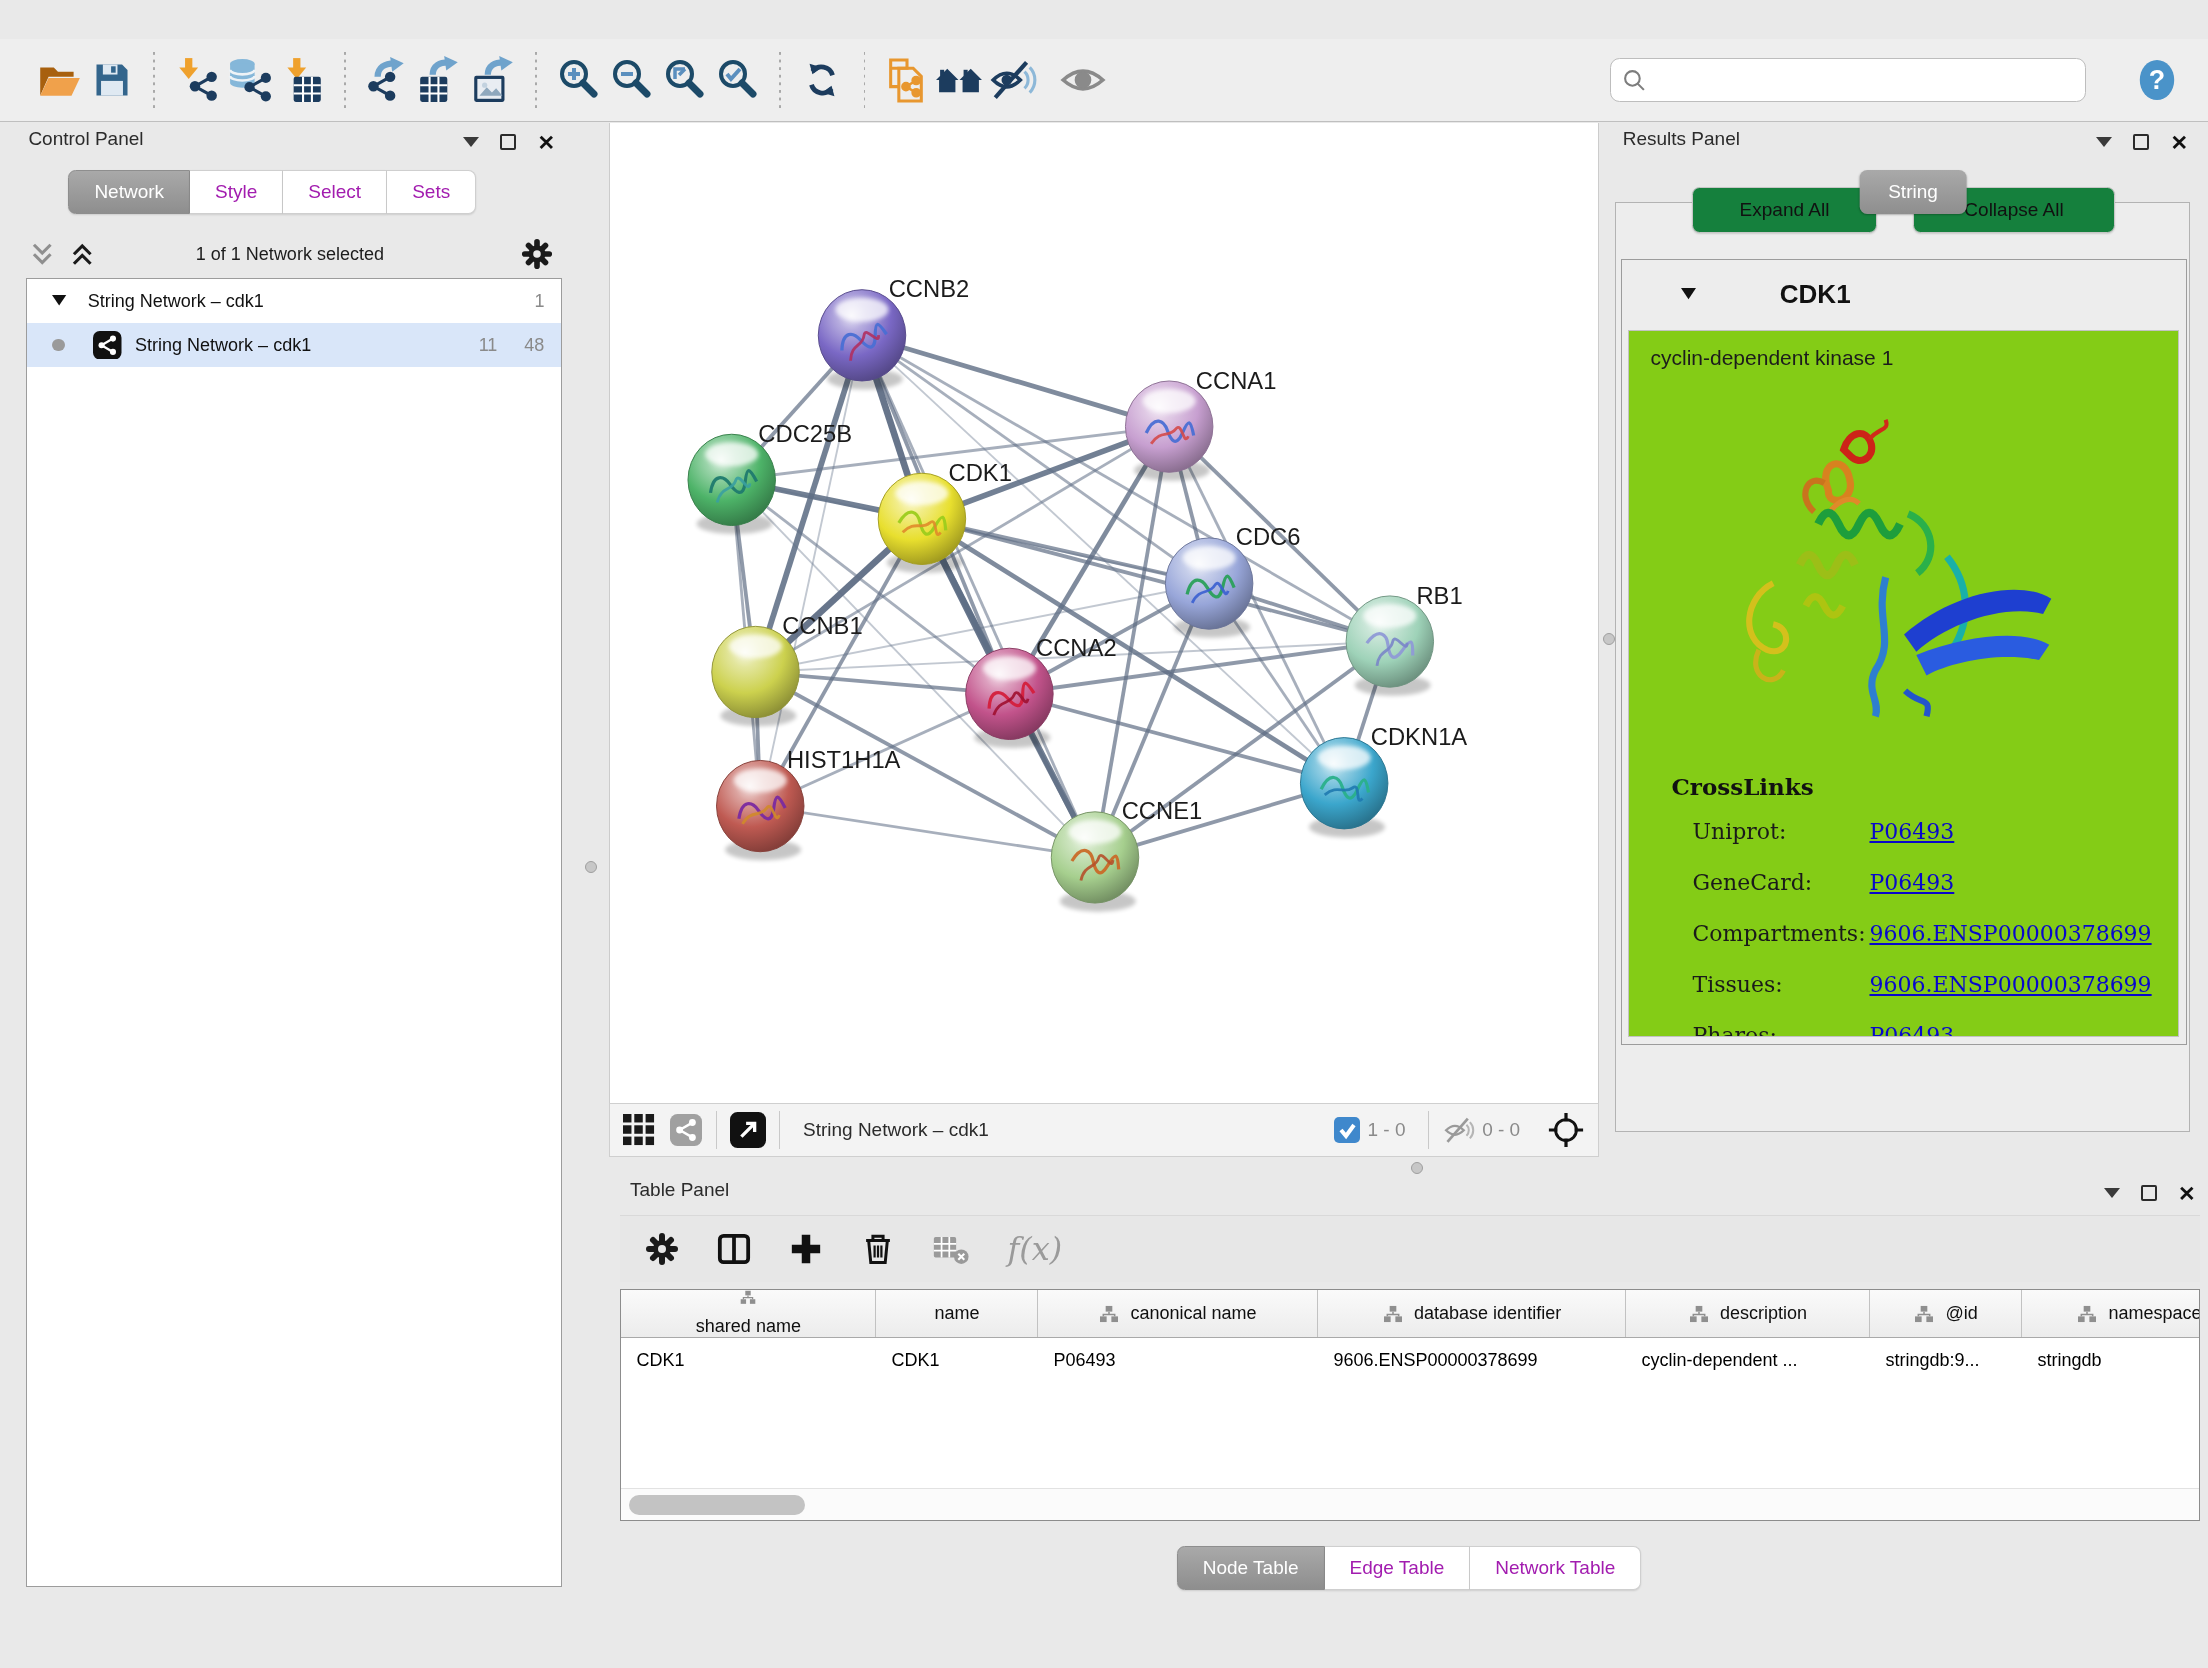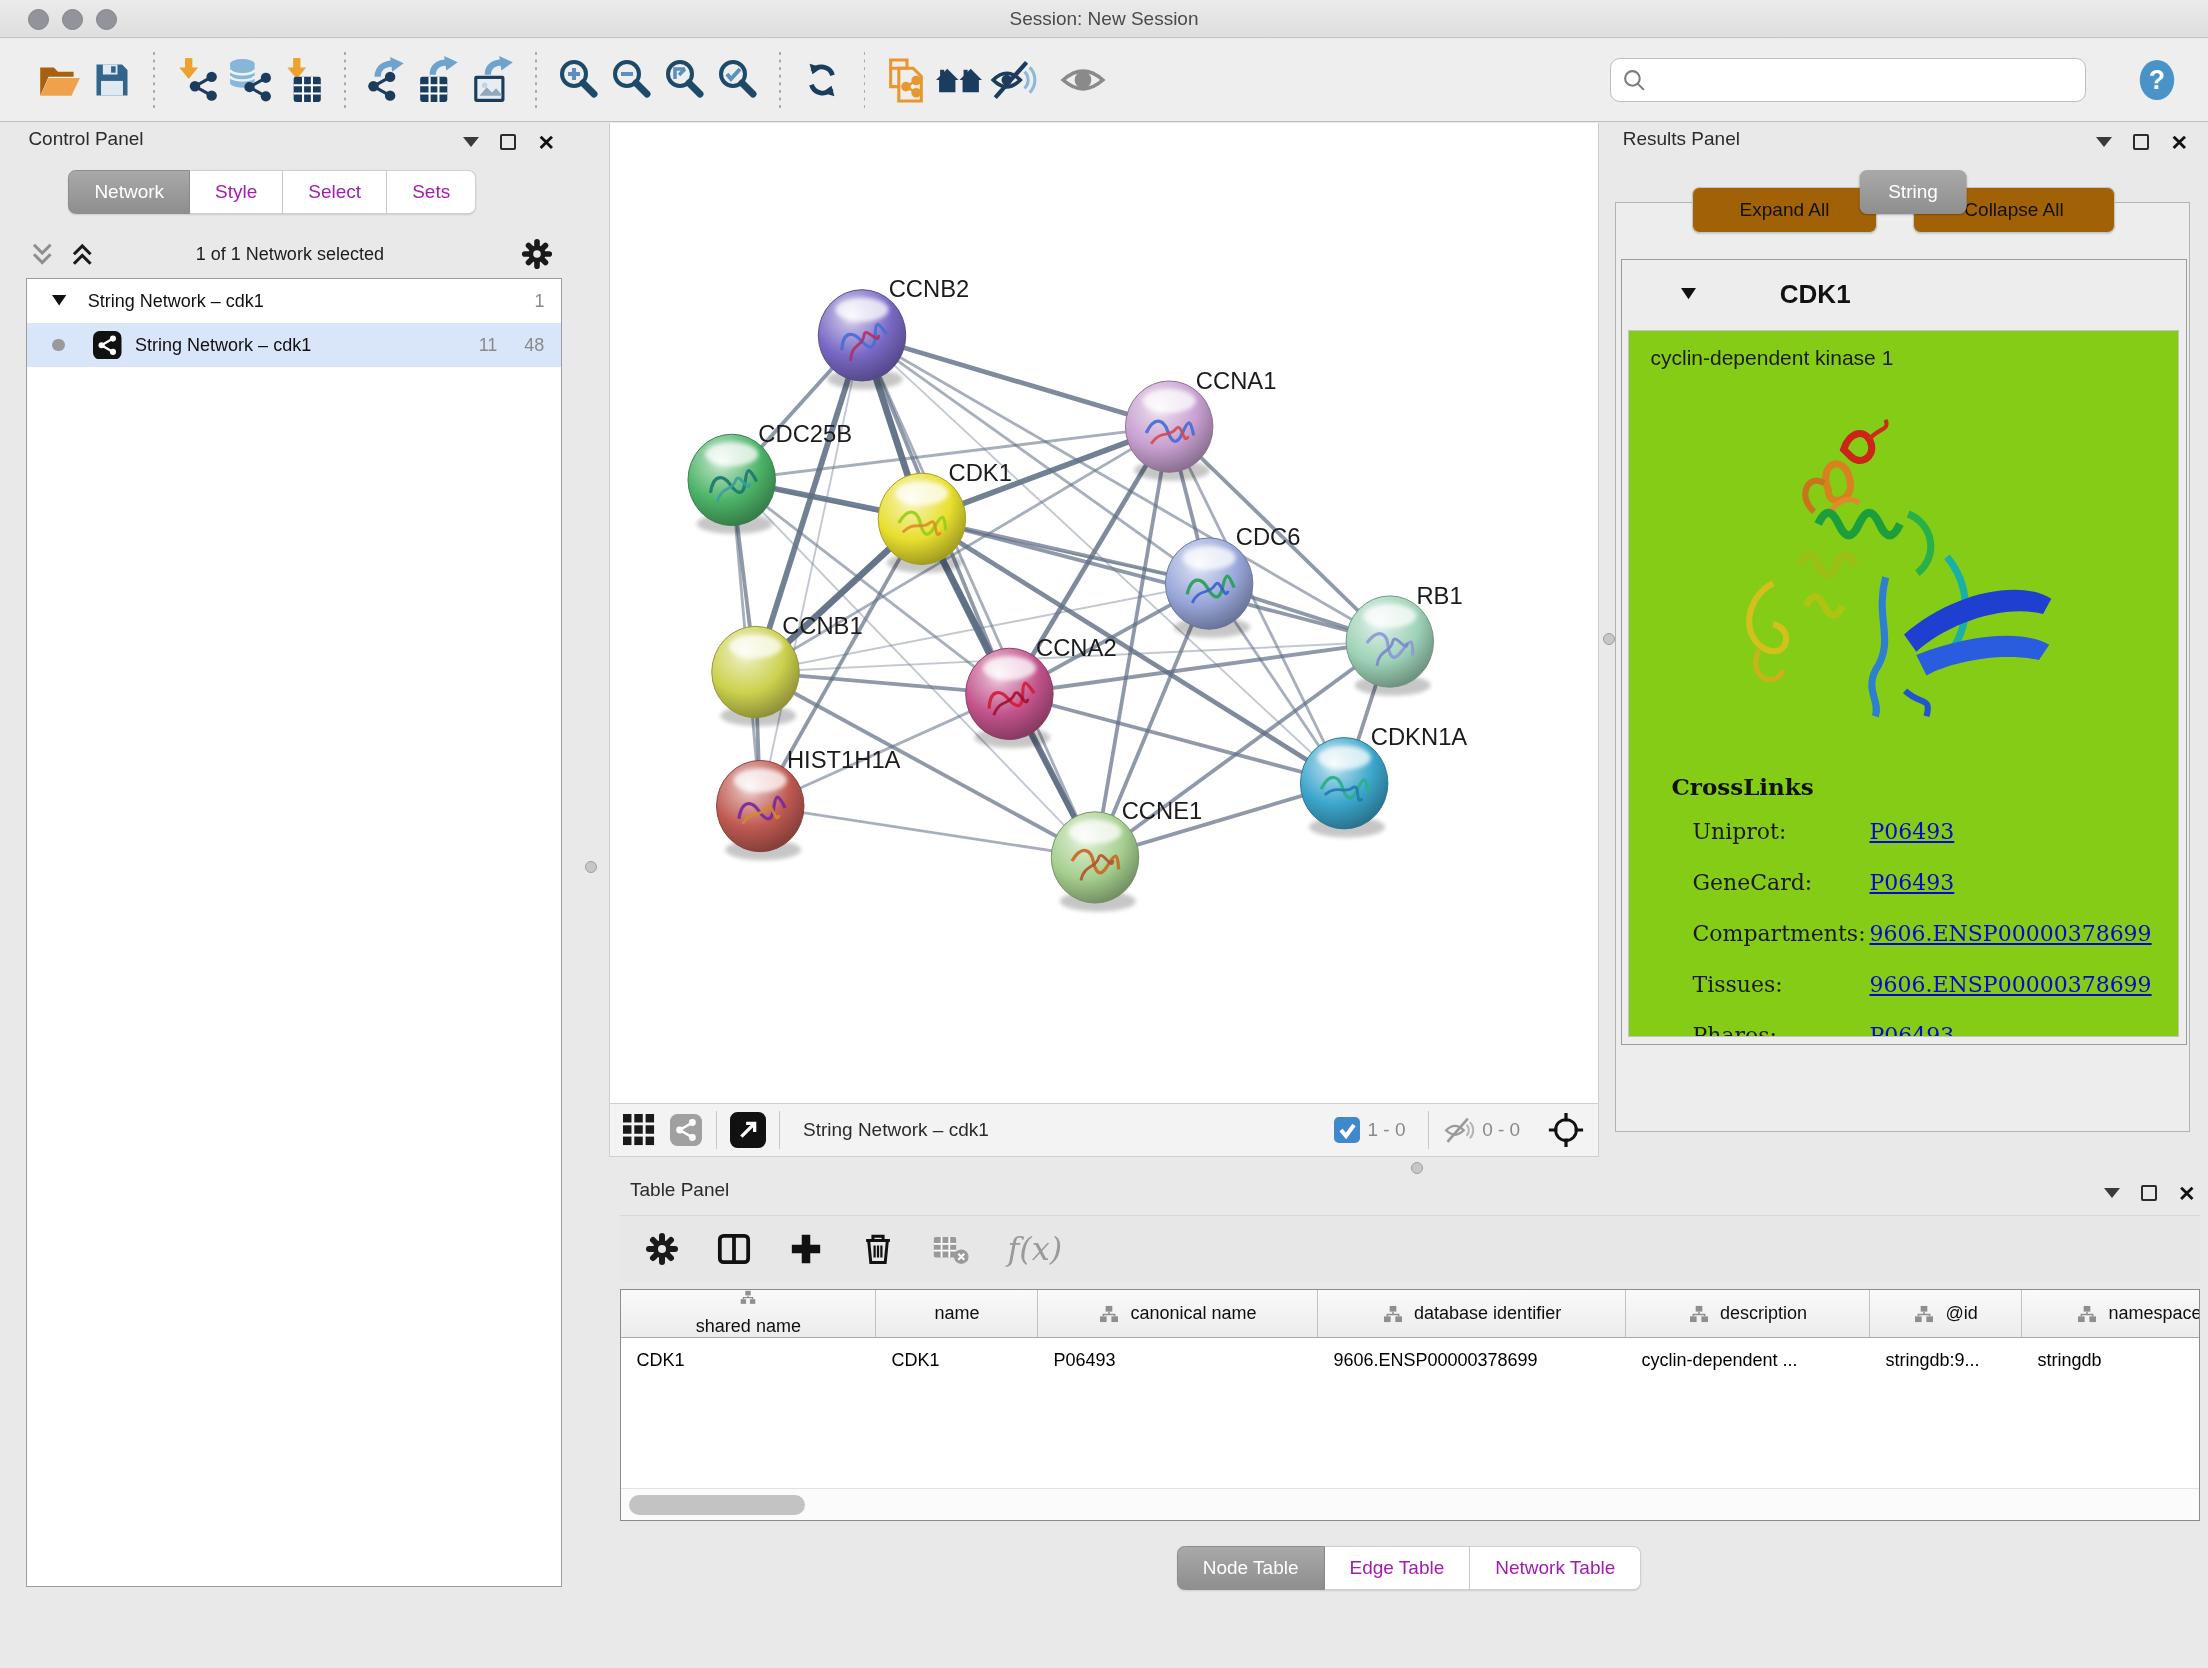--- a/index.html
+++ b/index.html
@@ -68,21 +68,21 @@
     background:#c7c7c7; border:1px solid #9f9f9f; }
 
   
   .results-panel { position:absolute; left:1617px; top:126px; width:592px; height:1027px; }
   .rp-tab { position:absolute; left:50%; transform:translateX(-50%); top:44px;
     height:44px; padding:0 28.5px; display:flex; align-items:center;
     background:linear-gradient(#a9a9a9,#8e8e8e); color:#fff; font-size:19px;
     border-radius:7.6px; box-shadow:0 1px 1.9px rgba(0,0,0,.25); z-index:3; }
   .rp-outer { position:absolute; left:-1.9px; top:76px; width:575px; height:930px;
     background:#ededed; border:1px solid #b3b3b3; }
-  .rp-btn { position:absolute; top:61px; height:46px; background:#a16207; border:1px solid #c6c6c6;
+  .rp-btn { position:absolute; top:61px; height:46px; background:#15803d; border:1px solid #c6c6c6;
     border-radius:7.6px; font-size:19px; color:#111; display:flex; align-items:center;
     justify-content:center; box-shadow:0 1px 1.9px rgba(0,0,0,.15); }
   .rp-inner { position:absolute; left:3.8px; top:133px; width:566px; height:786px;
     background:#ededed; border:1.9px solid #9c9c9c; }
   .rp-gene-row { height:68px; display:flex; align-items:center; padding-left:59px; }
   .rp-gene { font-size:26px; font-weight:bold; color:#111; margin-left:84px; }
   .rp-sub { position:absolute; left:6.7px; right:6.7px; top:70px; bottom:6.7px;
     background:#84cc16; border:1px solid #c2c2c2; overflow:hidden; }
   .rp-desc { font-size:21px; color:#1c1c1c; padding:15px 0 0 21px; }
   .xl-title { font-family:"DejaVu Serif", serif; font-weight:bold; font-size:23px; color:#111;
@@ -121,26 +121,20 @@
     background:#f9f9f9; border:1.9px solid #a8a8a8; border-radius:2.9px;
     display:flex; align-items:center; justify-content:center; gap:11.4px; }
   .mem-dot { width:22px; height:22px; border-radius:50%; background:#1f9d3a; }
   .mem-label { font-size:20px; color:#111; }
 </style>
 </head>
 <body>
 
 <div class="app">
 
-  <div class="titlebar">
-    <div class="tl" style="left:27.6px"></div>
-    <div class="tl" style="left:62px"></div>
-    <div class="tl" style="left:96px"></div>
-    <div class="win-title">Session: New Session</div>
-  </div>
 
   <div class="toolbar">
     <div class="tbtn">
       <svg width="48" height="44" viewBox="0 0 46 42">
           <path d="M5 9h13l4 4h15v5H13L5 36z" fill="#a8600e"></path>
           <path d="M13 19h30l-8 17H5z" fill="#f0a14b"></path>
         </svg>
     </div>
     <div class="tbtn">
       <svg width="42" height="42" viewBox="0 0 46 46">

